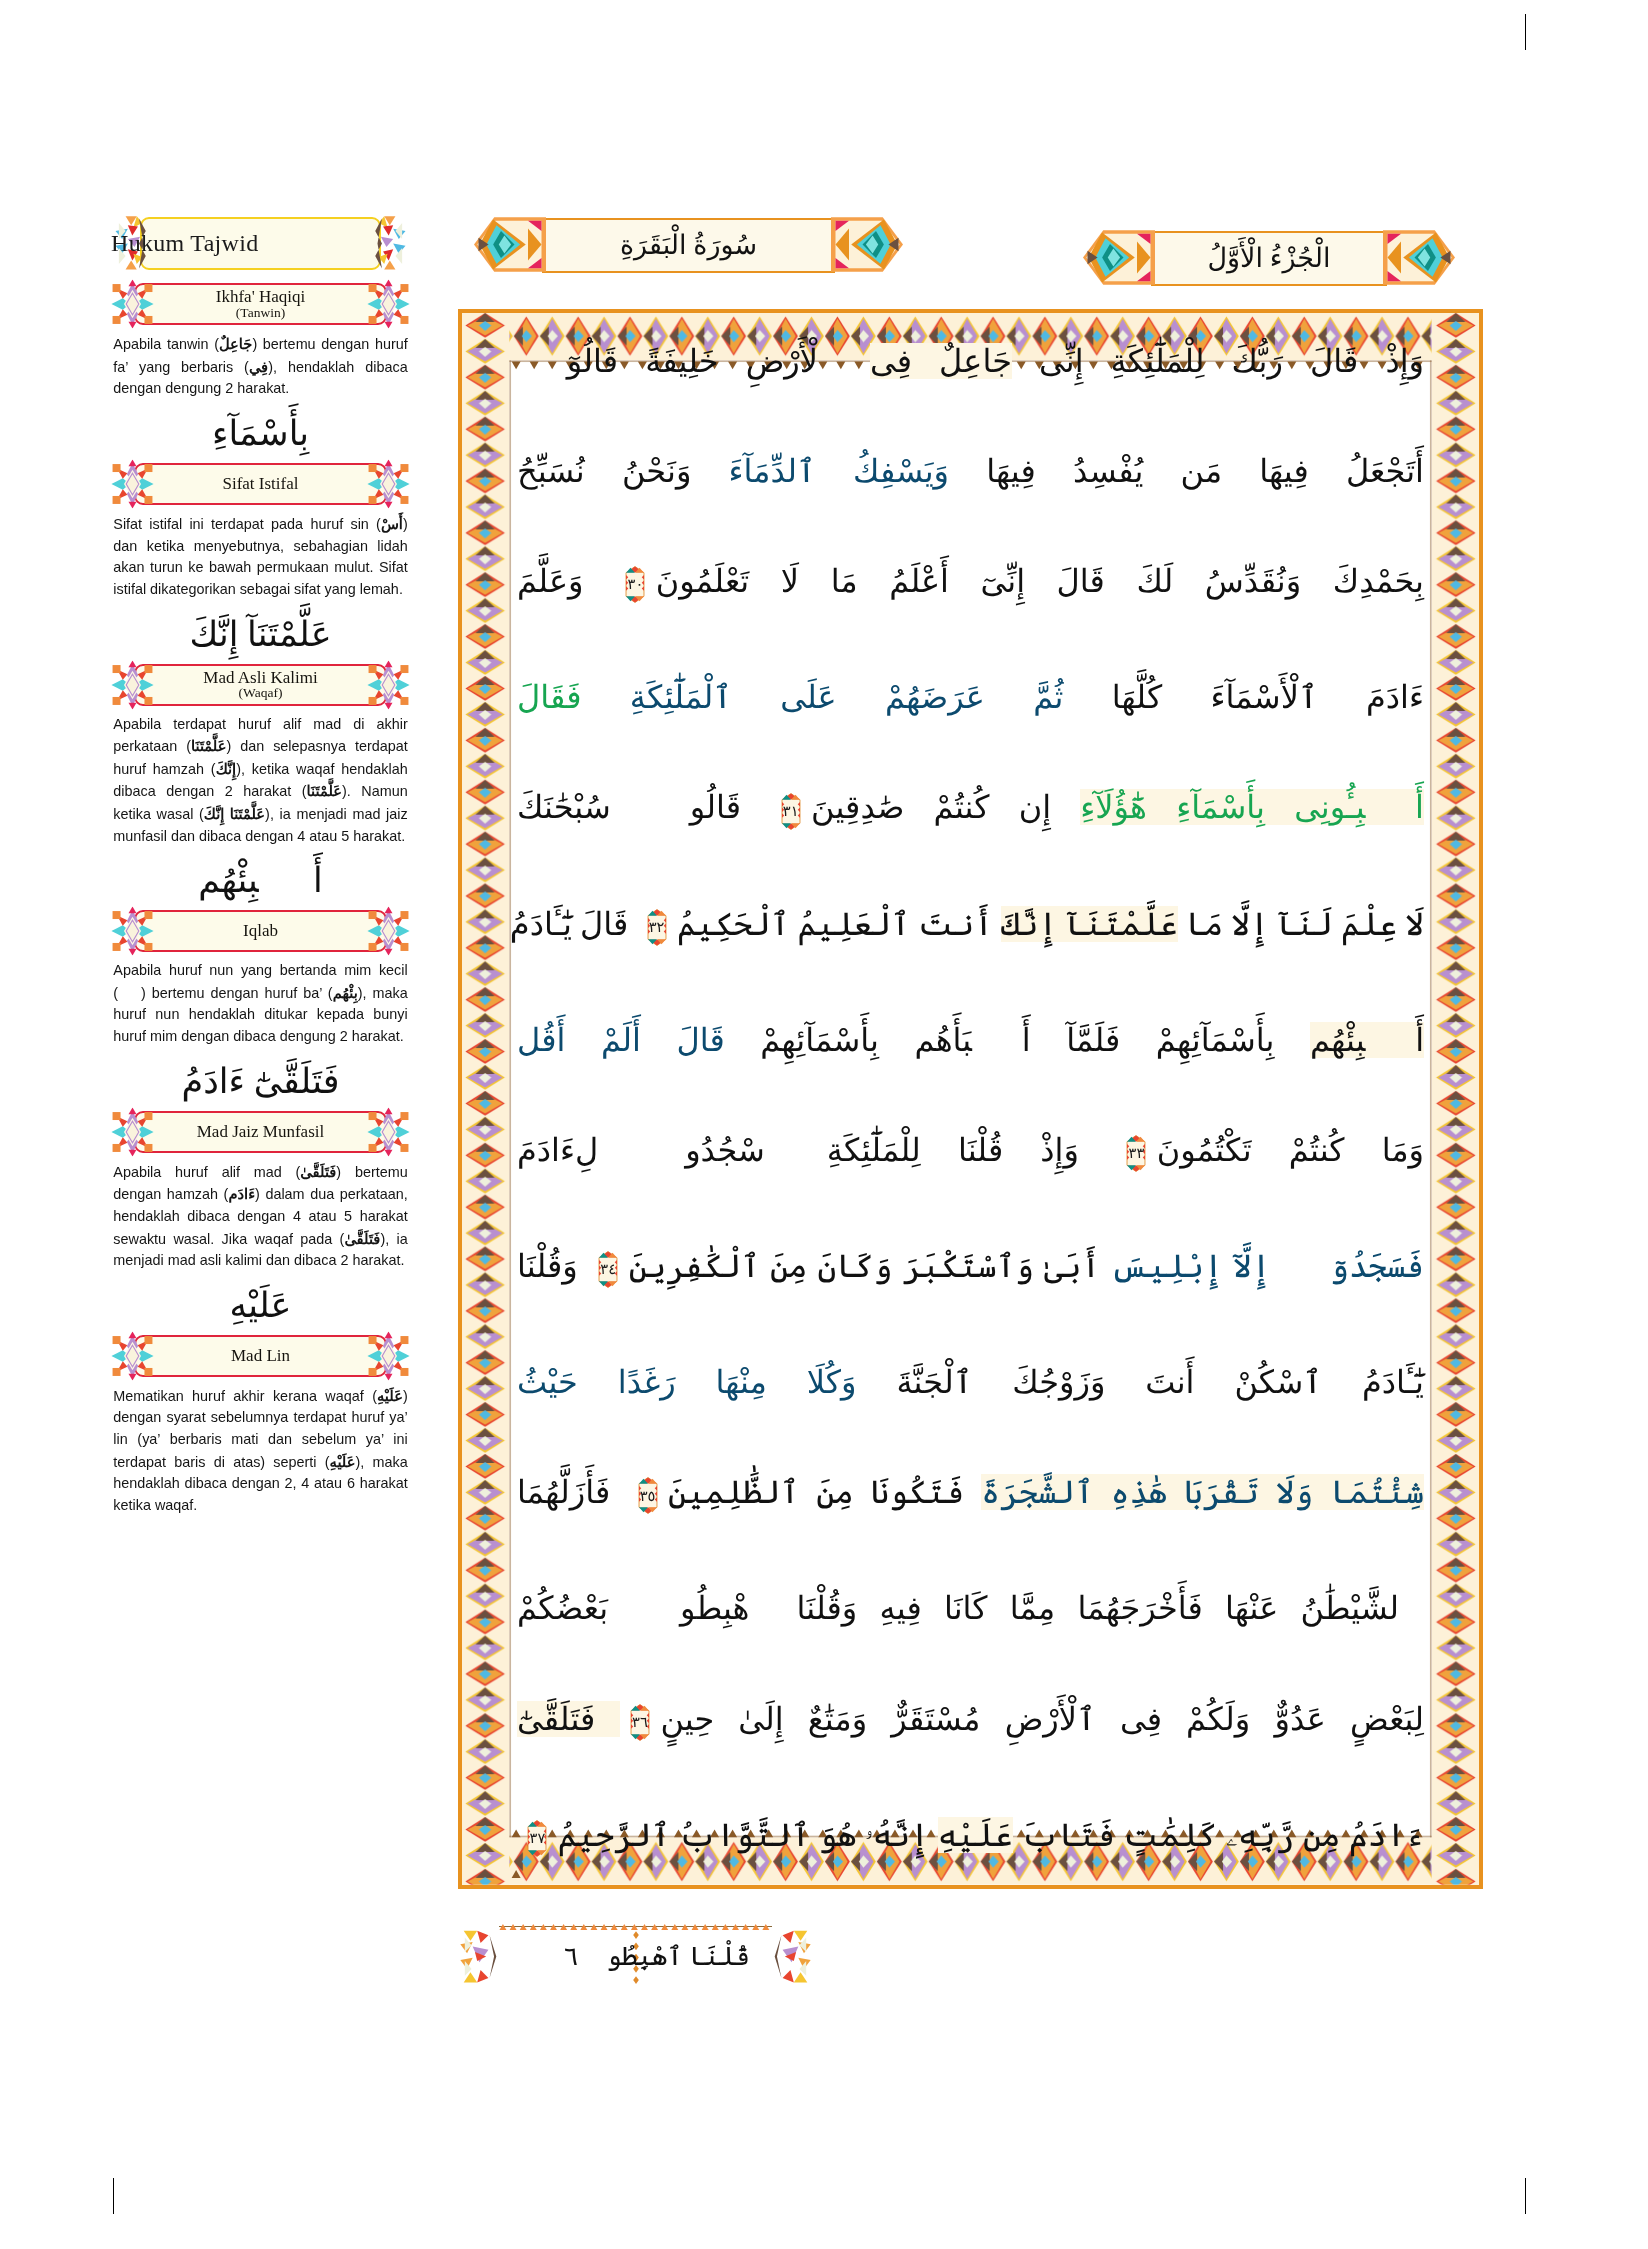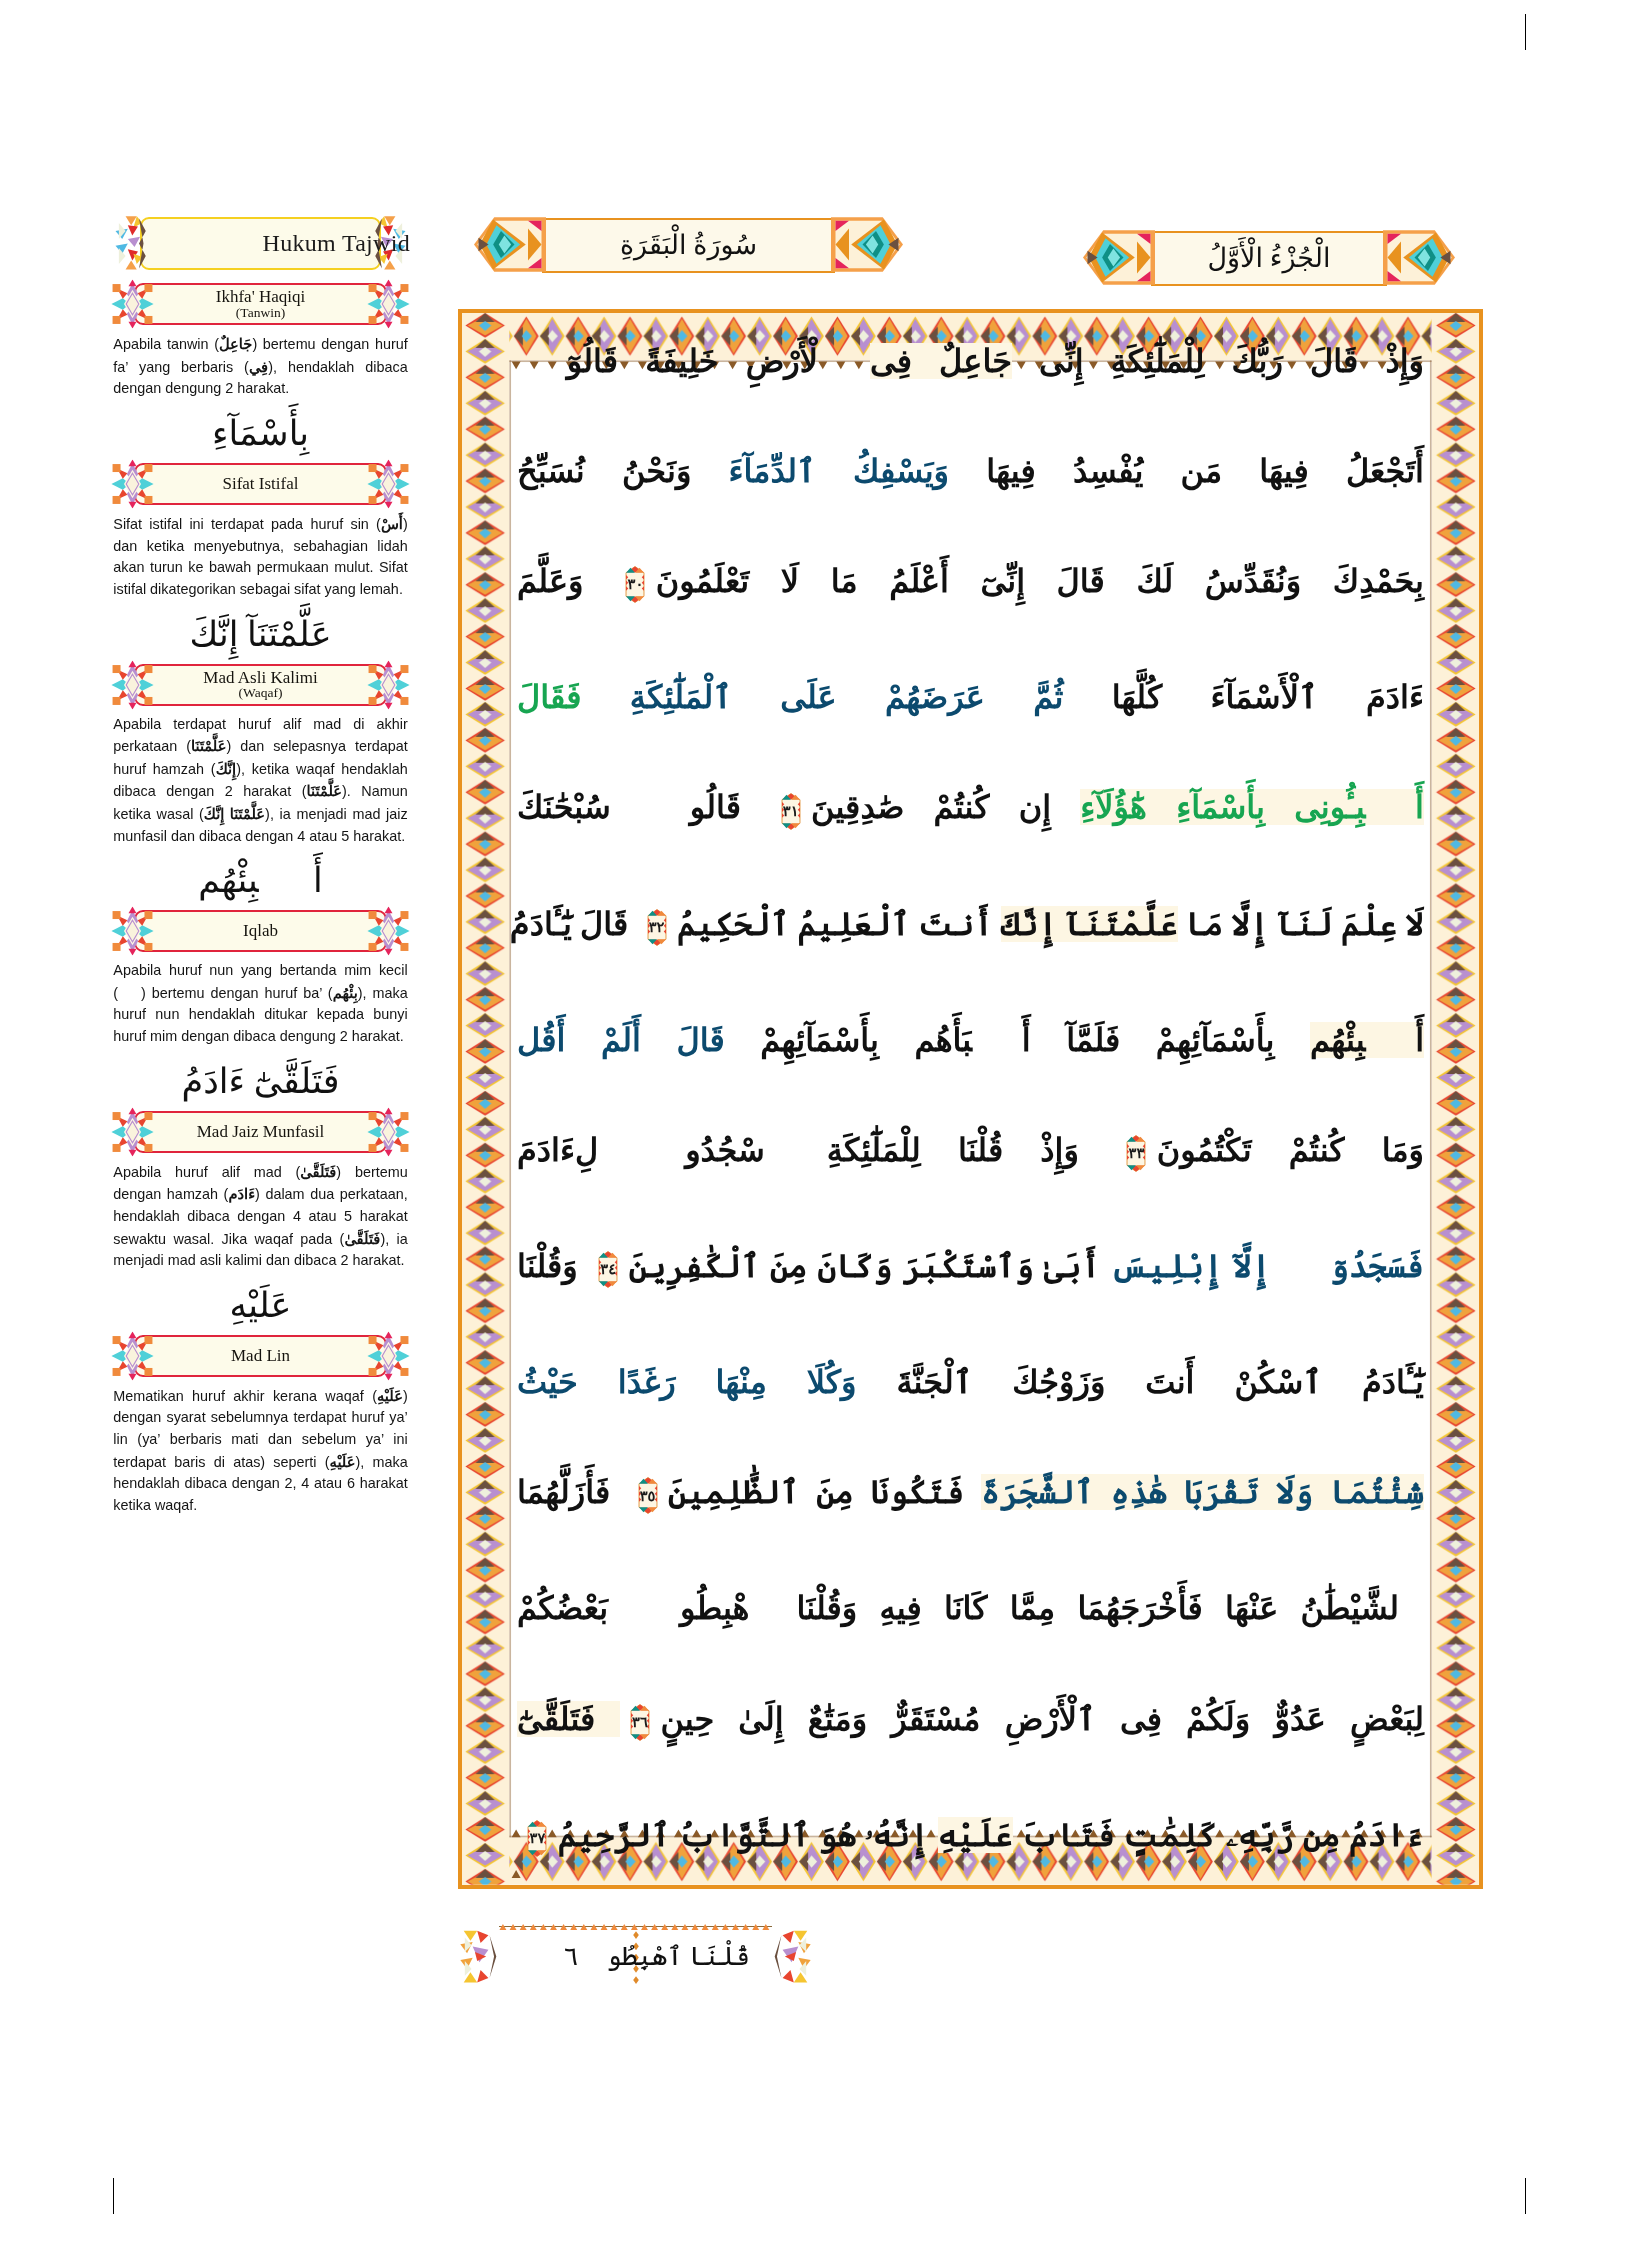--- a/index.html
+++ b/index.html
@@ -3,21 +3,21 @@
 <meta charset="utf-8">
 <style>
   html,body{margin:0;padding:0;background:#fff;}
   body{width:1649px;height:2250px;position:relative;font-family:"Liberation Sans",sans-serif;overflow:hidden;}
 
   .crop-mark{position:absolute;background:#000;}
 
   
   #sidebar{position:absolute;left:111px;top:214px;width:299px;}
 
-  .panel-head{position:relative;height:59px;display:flex;align-items:center;justify-content:flex-end;margin-bottom:10.2px;}
+  .panel-head{position:relative;height:59px;display:flex;align-items:center;justify-content:flex-start;margin-bottom:10.2px;}
   .panel-head .ph-box{
     position:absolute;left:29px;right:29px;top:3.4px;bottom:3.4px;
     background:#fdfbea;border:2.8px solid #f5d020;border-radius:9px;
   }
   .panel-head .ph-label{position:relative;z-index:3;font-family:"Liberation Serif",serif;font-size:24px;color:#1b1b1b;letter-spacing:0.3px;}
 
   .orn-side{position:absolute;top:0;width:37px;height:59px;z-index:2;}
   .orn-side.l{left:0;}
   .orn-side.r{right:0;}
 
@@ -62,21 +62,21 @@
   .bn-wing.r{right:0;}
 
   #banner-surah{left:474px;top:213px;width:429px;}
   #banner-juz{left:1083px;top:226px;width:372px;}
 
   
   #quran-frame{position:absolute;left:458px;top:309px;width:1025px;height:1580px;}
   .qf-outer{position:absolute;inset:0;border:4px solid #e8921f;background:#fff;}
 
   #quran-lines{position:absolute;left:59px;right:59px;top:36px;bottom:32px;
-    display:flex;flex-direction:column;justify-content:space-between;font-weight:bold;}
+    display:flex;flex-direction:column;justify-content:space-between;}
 
   .qline{
     direction:rtl;text-align:justify;text-align-last:justify;
     font-family:"Liberation Serif",serif;font-size:32px;line-height:1.0;
     color:#111;white-space:nowrap;display:block;
   }
   .qline .red{color:#0c4a6e;}
   .qline .green{color:#17a551;}
   .qline .hlt{background:#fdf6e3;}
   .ayah{

